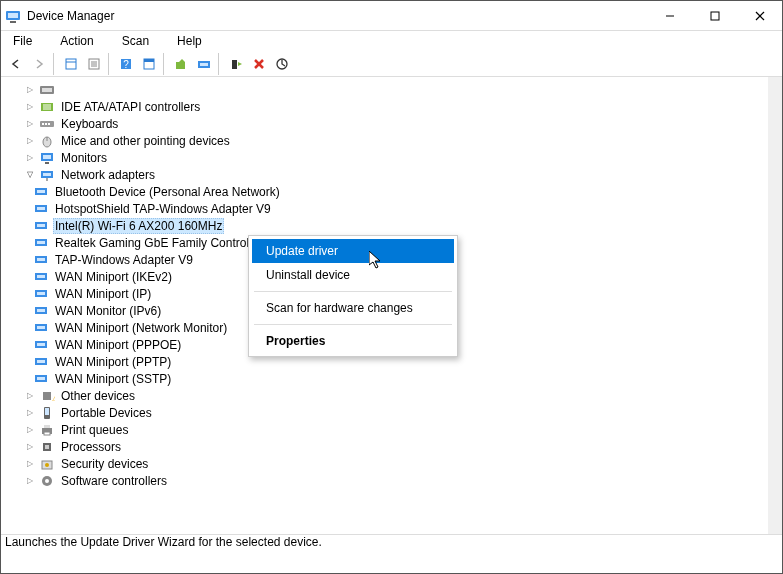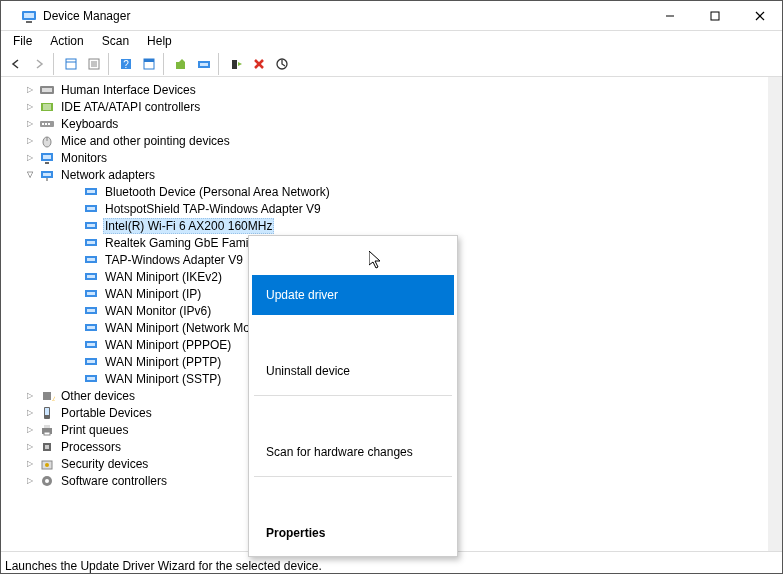--- a/index.html
+++ b/index.html
@@ -17,37 +17,37 @@
     border: 1px solid #555;
     display: flex;
     flex-direction: column;
     position: relative;
     background: #fff;
   }
   .titlebar {
     height: 30px;
     display: flex;
     align-items: center;
-    padding-left: 20px;
+    padding-left: 4px;
     border-bottom: 1px solid #ddd;
   }
   .title-icon { width: 16px; height: 16px; margin-right: 6px; }
   .title-text { flex: 1; font-size: 12px; }
   .win-controls { display: flex; }
   .win-btn {
     width: 45px; height: 29px;
     display: flex; align-items: center; justify-content: center;
     font-size: 14px;
   }
   .menubar {
     height: 20px;
     display: flex;
     align-items: center;
     padding: 0 4px;
-    gap: 2px;
+    gap: 12px;
   }
   .menu-item { padding: 2px 8px; font-size: 12px; }
   .toolbar {
     height: 26px;
     display: flex;
     align-items: center;
     padding: 0 4px;
     gap: 1px;
     border-bottom: 1px solid #ddd;
   }
@@ -96,43 +96,42 @@
   .node-label {
     padding: 0 2px;
     font-size: 12px;
   }
   .node-label.selected {
     background: #cce8ff;
     border: 1px dotted #99c2e8;
     padding: 0 1px;
   }
   .indent-1 { padding-left: 22px; }
-  .indent-2 { padding-left: 82px; }
+  .indent-2 { padding-left: 32px; }
   .statusbar {
-    height: 22px;
+    height: 39px;
     border-top: 1px solid #ddd;
     display: flex;
-    align-items: flex-end;
+    align-items: flex-start;
     padding: 0 4px;
     font-size: 12px;
   }
   .ctx-menu {
     position: absolute;
     left: 247px; top: 234px;
     width: 210px;
     background: #fff;
     border: 1px solid #ccc;
     box-shadow: 2px 3px 6px rgba(0,0,0,0.25);
     padding: 3px;
     z-index: 100;
   }
   .ctx-item {
-    padding: 13px 14px;
+    padding: 5px 14px;
     font-size: 12px;
-    margin-top: 36px;
   }
   .ctx-item.highlight {
     background: #0078d7;
     color: #fff;
   }
   .ctx-item.bold { font-weight: 600; }
   .ctx-sep { height: 1px; background: #ddd; margin: 4px 2px; }
   .cursor {
     position: absolute;
     left: 368px; top: 250px;
@@ -257,21 +256,20 @@
 
   <div class="tree">
     <div class="node indent-1">
       <span class="expander collapsed"></span>
       <span class="node-icon">
           <svg width="16" height="16">
             <rect x="1" y="4" width="14" height="8" rx="1" fill="#888"></rect>
             <rect x="3" y="6" width="10" height="4" fill="#ddd"></rect>
           </svg>
         </span>
-      <span class="node-label">Human Interface Devices</span>
     </div>
     <div class="node indent-1">
       <span class="expander collapsed"></span>
       <span class="node-icon">
           <svg width="16" height="16">
             <rect x="2" y="4" width="12" height="8" fill="#7fb93e"></rect>
             <line x1="4" y1="6" x2="12" y2="6" stroke="#fff"></line>
             <line x1="4" y1="8" x2="12" y2="8" stroke="#fff"></line>
             <line x1="4" y1="10" x2="12" y2="10" stroke="#fff"></line>
           </svg>

